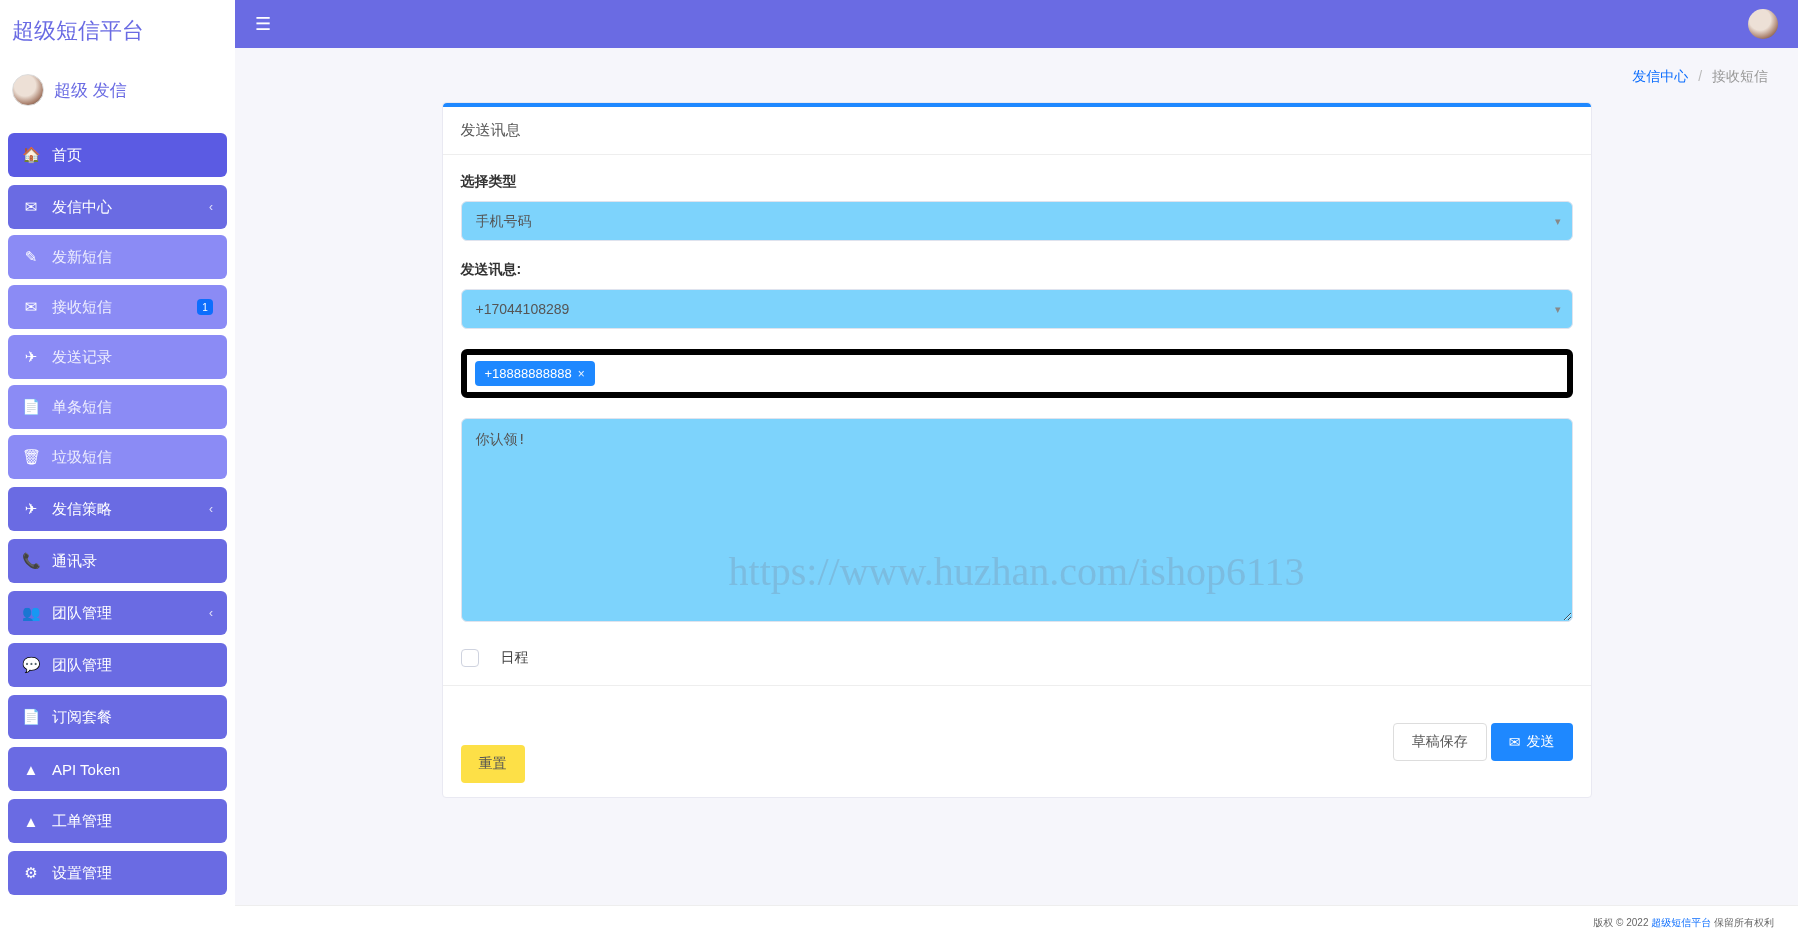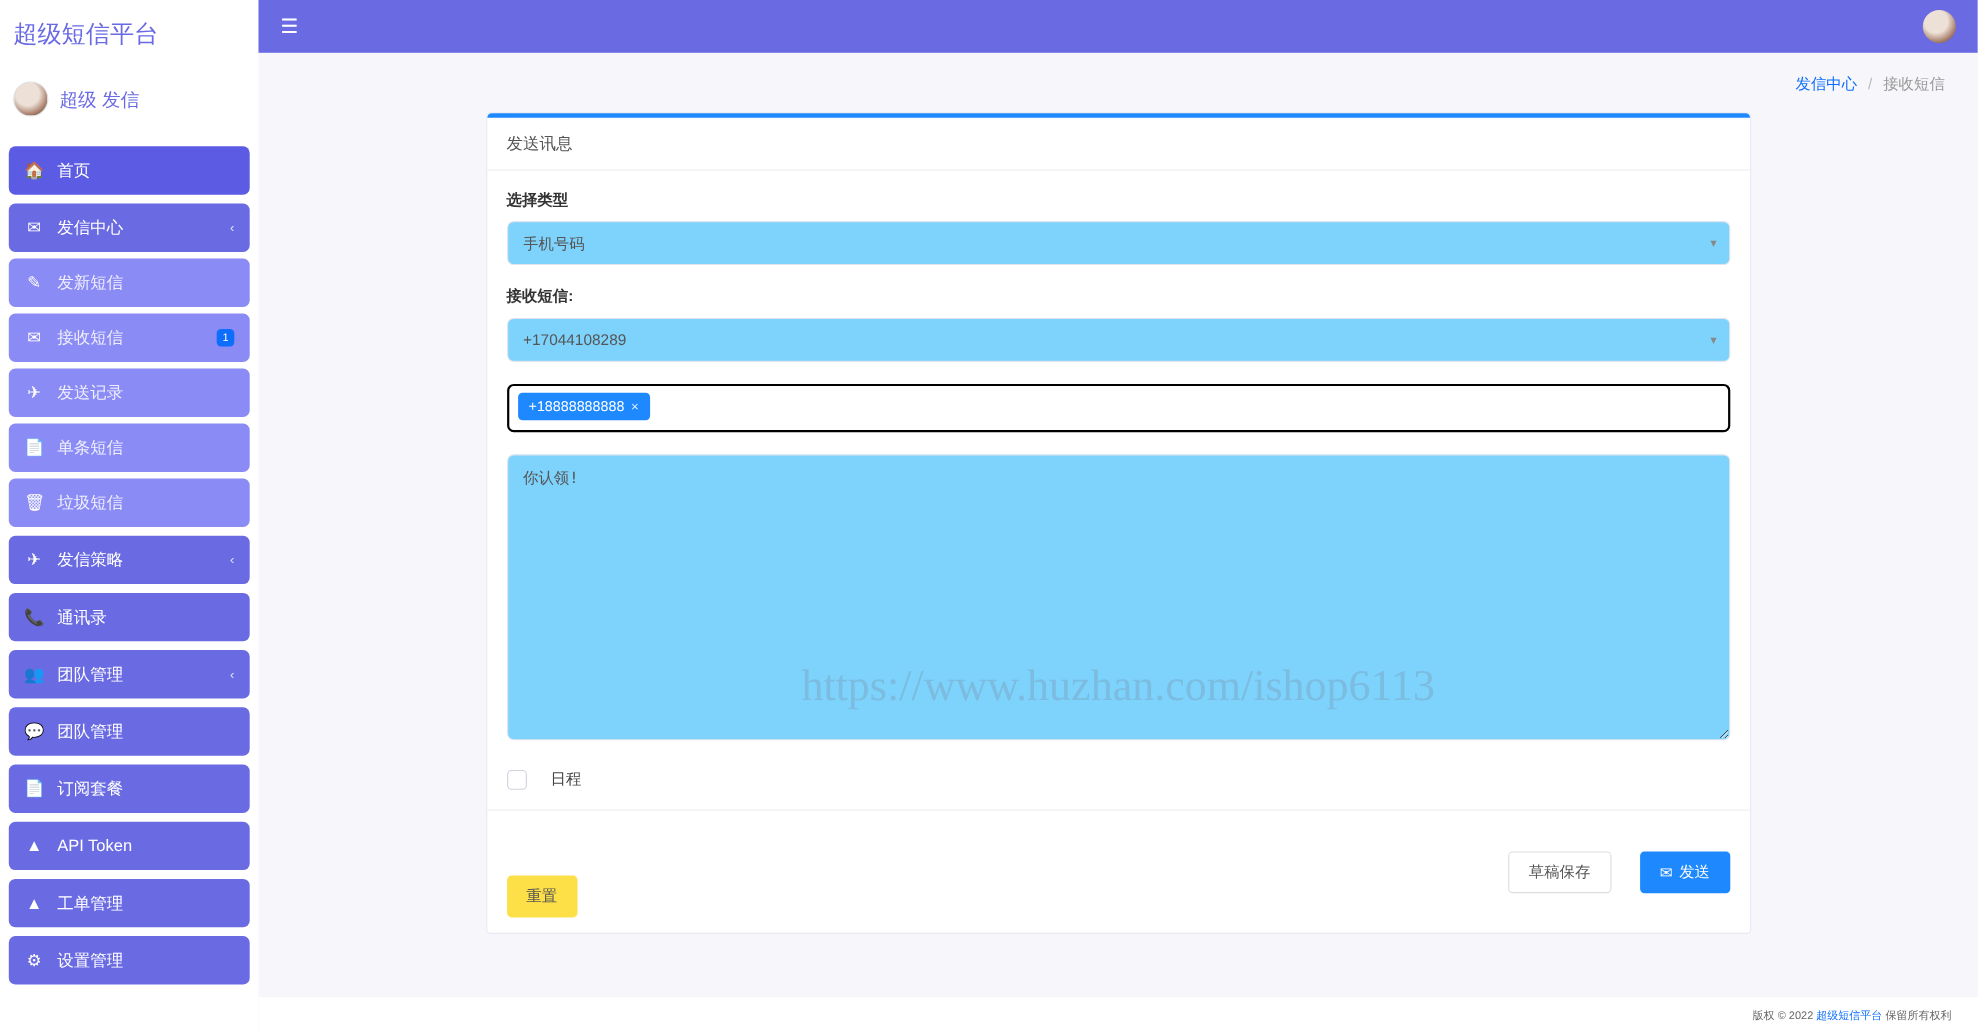--- a/index.html
+++ b/index.html
@@ -29,24 +29,24 @@
 .breadcrumb .sep { margin: 0 6px; color: #bbb; }
 .card { max-width: 1150px; margin: 0 auto; background: #fff; border: 1px solid #e9e9f2; border-radius: 4px; }
 .card-top { height: 4px; background: #1e88ff; border-radius: 4px 4px 0 0; }
 .card-header { padding: 14px 18px; font-size: 15px; color: #555; border-bottom: 1px solid #eee; }
 .card-body { padding: 18px; }
 .form-group { margin-bottom: 20px; }
 .form-group > .label { display: block; font-weight: 600; color: #333; margin-bottom: 10px; font-size: 14px; }
 .select-wrap, .combo-input { position: relative; }
 .form-control { width: 100%; height: 40px; border: 1px solid #dfe3ee; border-radius: 6px; padding: 0 36px 0 14px; font-size: 14px; background: #7dd3fc; color: #555; appearance: none; }
 .combo-input .caret, .select-wrap .caret { position: absolute; right: 12px; top: 50%; transform: translateY(-50%); color: #888; font-size: 11px; }
-.tagbox { border: 2px solid #000000; border-radius: 6px; min-height: 44px; padding: 6px 8px; display: flex; flex-wrap: wrap; gap: 6px; align-items: flex-start; }
+.tagbox { border: 6px solid #000000; border-radius: 6px; min-height: 44px; padding: 6px 8px; display: flex; flex-wrap: wrap; gap: 6px; align-items: flex-end; }
 .tag { background: #1e88ff; color: #fff; border-radius: 4px; padding: 5px 10px; font-size: 13px; display: inline-flex; align-items: center; gap: 6px; }
 .tag .x { cursor: pointer; font-size: 12px; opacity: 0.9; }
-textarea.form-control { height: 260px; padding: 12px 14px; resize: vertical; }
+textarea.form-control { height: 204px; padding: 12px 14px; resize: vertical; }
 .checkbox-row { display: flex; align-items: center; gap: 22px; padding-top: 4px; }
 .checkbox-row input[type=checkbox] { width: 18px; height: 18px; border: 1px solid #cfd3df; border-radius: 4px; appearance: none; cursor: pointer; }
 .checkbox-row input[type=checkbox]:checked { background: #6a6be3; }
 .card-footer { padding: 14px 18px; border-top: 1px solid #eee; display: flex; justify-content: space-between; align-items: center; }
 .btn { height: 38px; padding: 0 18px; border-radius: 4px; font-size: 14px; cursor: pointer; border: none; display: inline-flex; align-items: center; gap: 6px; }
 .btn-light { background: #fde047; color: #555; margin-top: 45px; }
 .btn-gray { background: #fff; color: #555; border: 1px solid #ddd; }
 .btn-primary { background: #1e88ff; color: #fff; }
 .footer { position: fixed; bottom: 0; left: 235px; right: 0; background: #fff; border-top: 1px solid #eee; padding: 10px 24px; text-align: right; color: #666; font-size: 10px; }
 .footer a { color: #0d6efd; text-decoration: none; }
@@ -164,21 +164,21 @@
             <label class="label">选择类型</label>
             <div class="select-wrap">
               <select class="form-control">
                 <option>手机号码</option>
               </select>
               <span class="caret">▾</span>
             </div>
           </div>
 
           <div class="form-group">
-            <label class="label">接收短信:</label>
+            <label class="label">发送讯息:</label>
             <div class="combo-input">
               <input type="text" class="form-control" value="+17044108289" style="">
               <span class="caret">▾</span>
             </div>
           </div>
 
           <div class="form-group">
             <div class="tagbox">
               <span class="tag">
                 <span>+18888888888</span>
@@ -193,21 +193,21 @@
           </div>
 
           <div class="checkbox-row">
             <input type="checkbox" style="">
             <span>日程</span>
           </div>
 
         </div>
         <div class="card-footer">
           <button class="btn btn-light">重置</button>
-          <div style="display:flex; gap:26px;">
+          <div style="display:flex; gap:4px;">
             <button class="btn btn-gray">草稿保存</button>
             <button class="btn btn-primary">
               <span>✉</span>
               <span>发送</span>
             </button>
           </div>
         </div>
       </div>
 
     </div>

